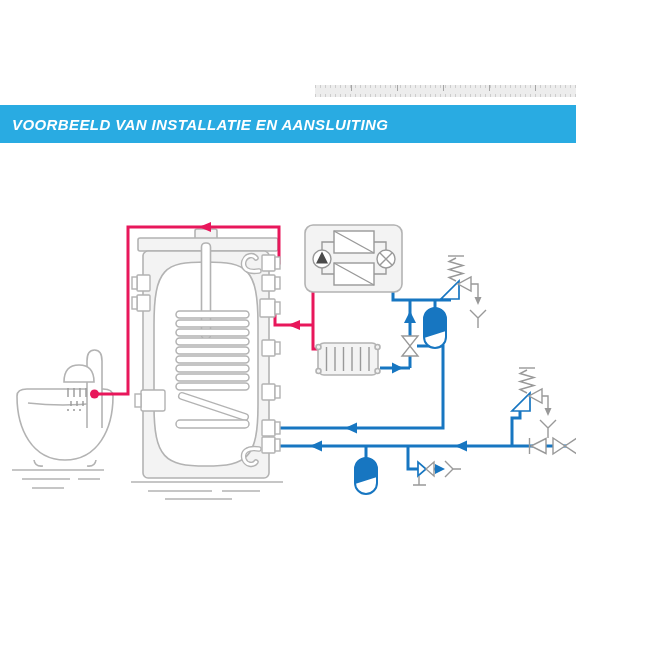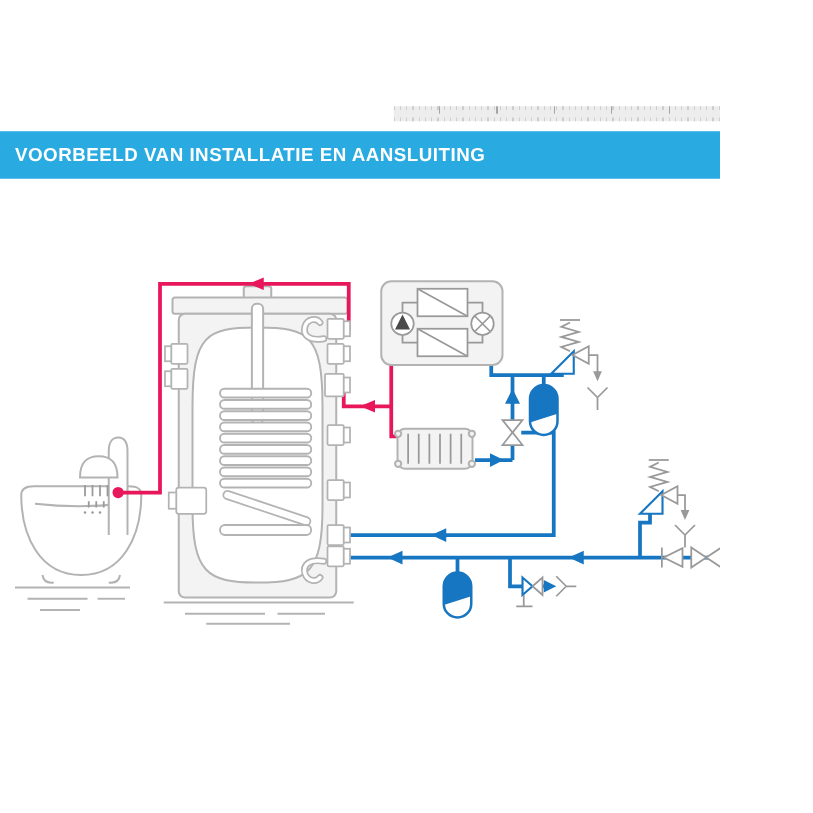--- a/index.html
+++ b/index.html
@@ -1,17 +1,17 @@
 <!DOCTYPE html>
 <html style="--c-accent: #29ABE2; --c-hot: #E8175B; --c-cold: #1776C1; --c-outline: #B3B3B3; --c-symbol: #999999; --c-panel_fill: #F3F3F3;"><head>
 <meta charset="utf-8">
 <style>
   html,body{margin:0;padding:0;background:#fff;}
   .stage{position:relative;width:576px;height:650px;overflow:hidden;background:#fff;
-         font-family:"Liberation Sans",sans-serif;}
+         font-family:"Liberation Sans",sans-serif;font-style:italic;}
   .ruler{position:absolute;left:315px;top:85px;width:335px;height:12px;background:#EDEDED;}
   .ruler .minor-top{position:absolute;top:0;left:0;right:0;height:3px;
     background:repeating-linear-gradient(90deg,#cdcdcd 0 1px,transparent 1px 5px);}
   .ruler .minor-bottom{position:absolute;bottom:0;left:0;right:0;height:3px;
     background:repeating-linear-gradient(90deg,#cdcdcd 0 1px,transparent 1px 5px);}
   .ruler .major{position:absolute;top:0;left:36px;right:0;height:6px;
     background:repeating-linear-gradient(90deg,#a5a5a5 0 1px,transparent 1px 46px);}
   .header{position:absolute;left:0;top:105px;width:650px;height:38px;
     background:var(--c-accent,#29ABE2);display:flex;align-items:center;}
   .header .title{color:#fff;font-weight:bold;font-size:15px;letter-spacing:.4px;padding-left:12px;}

